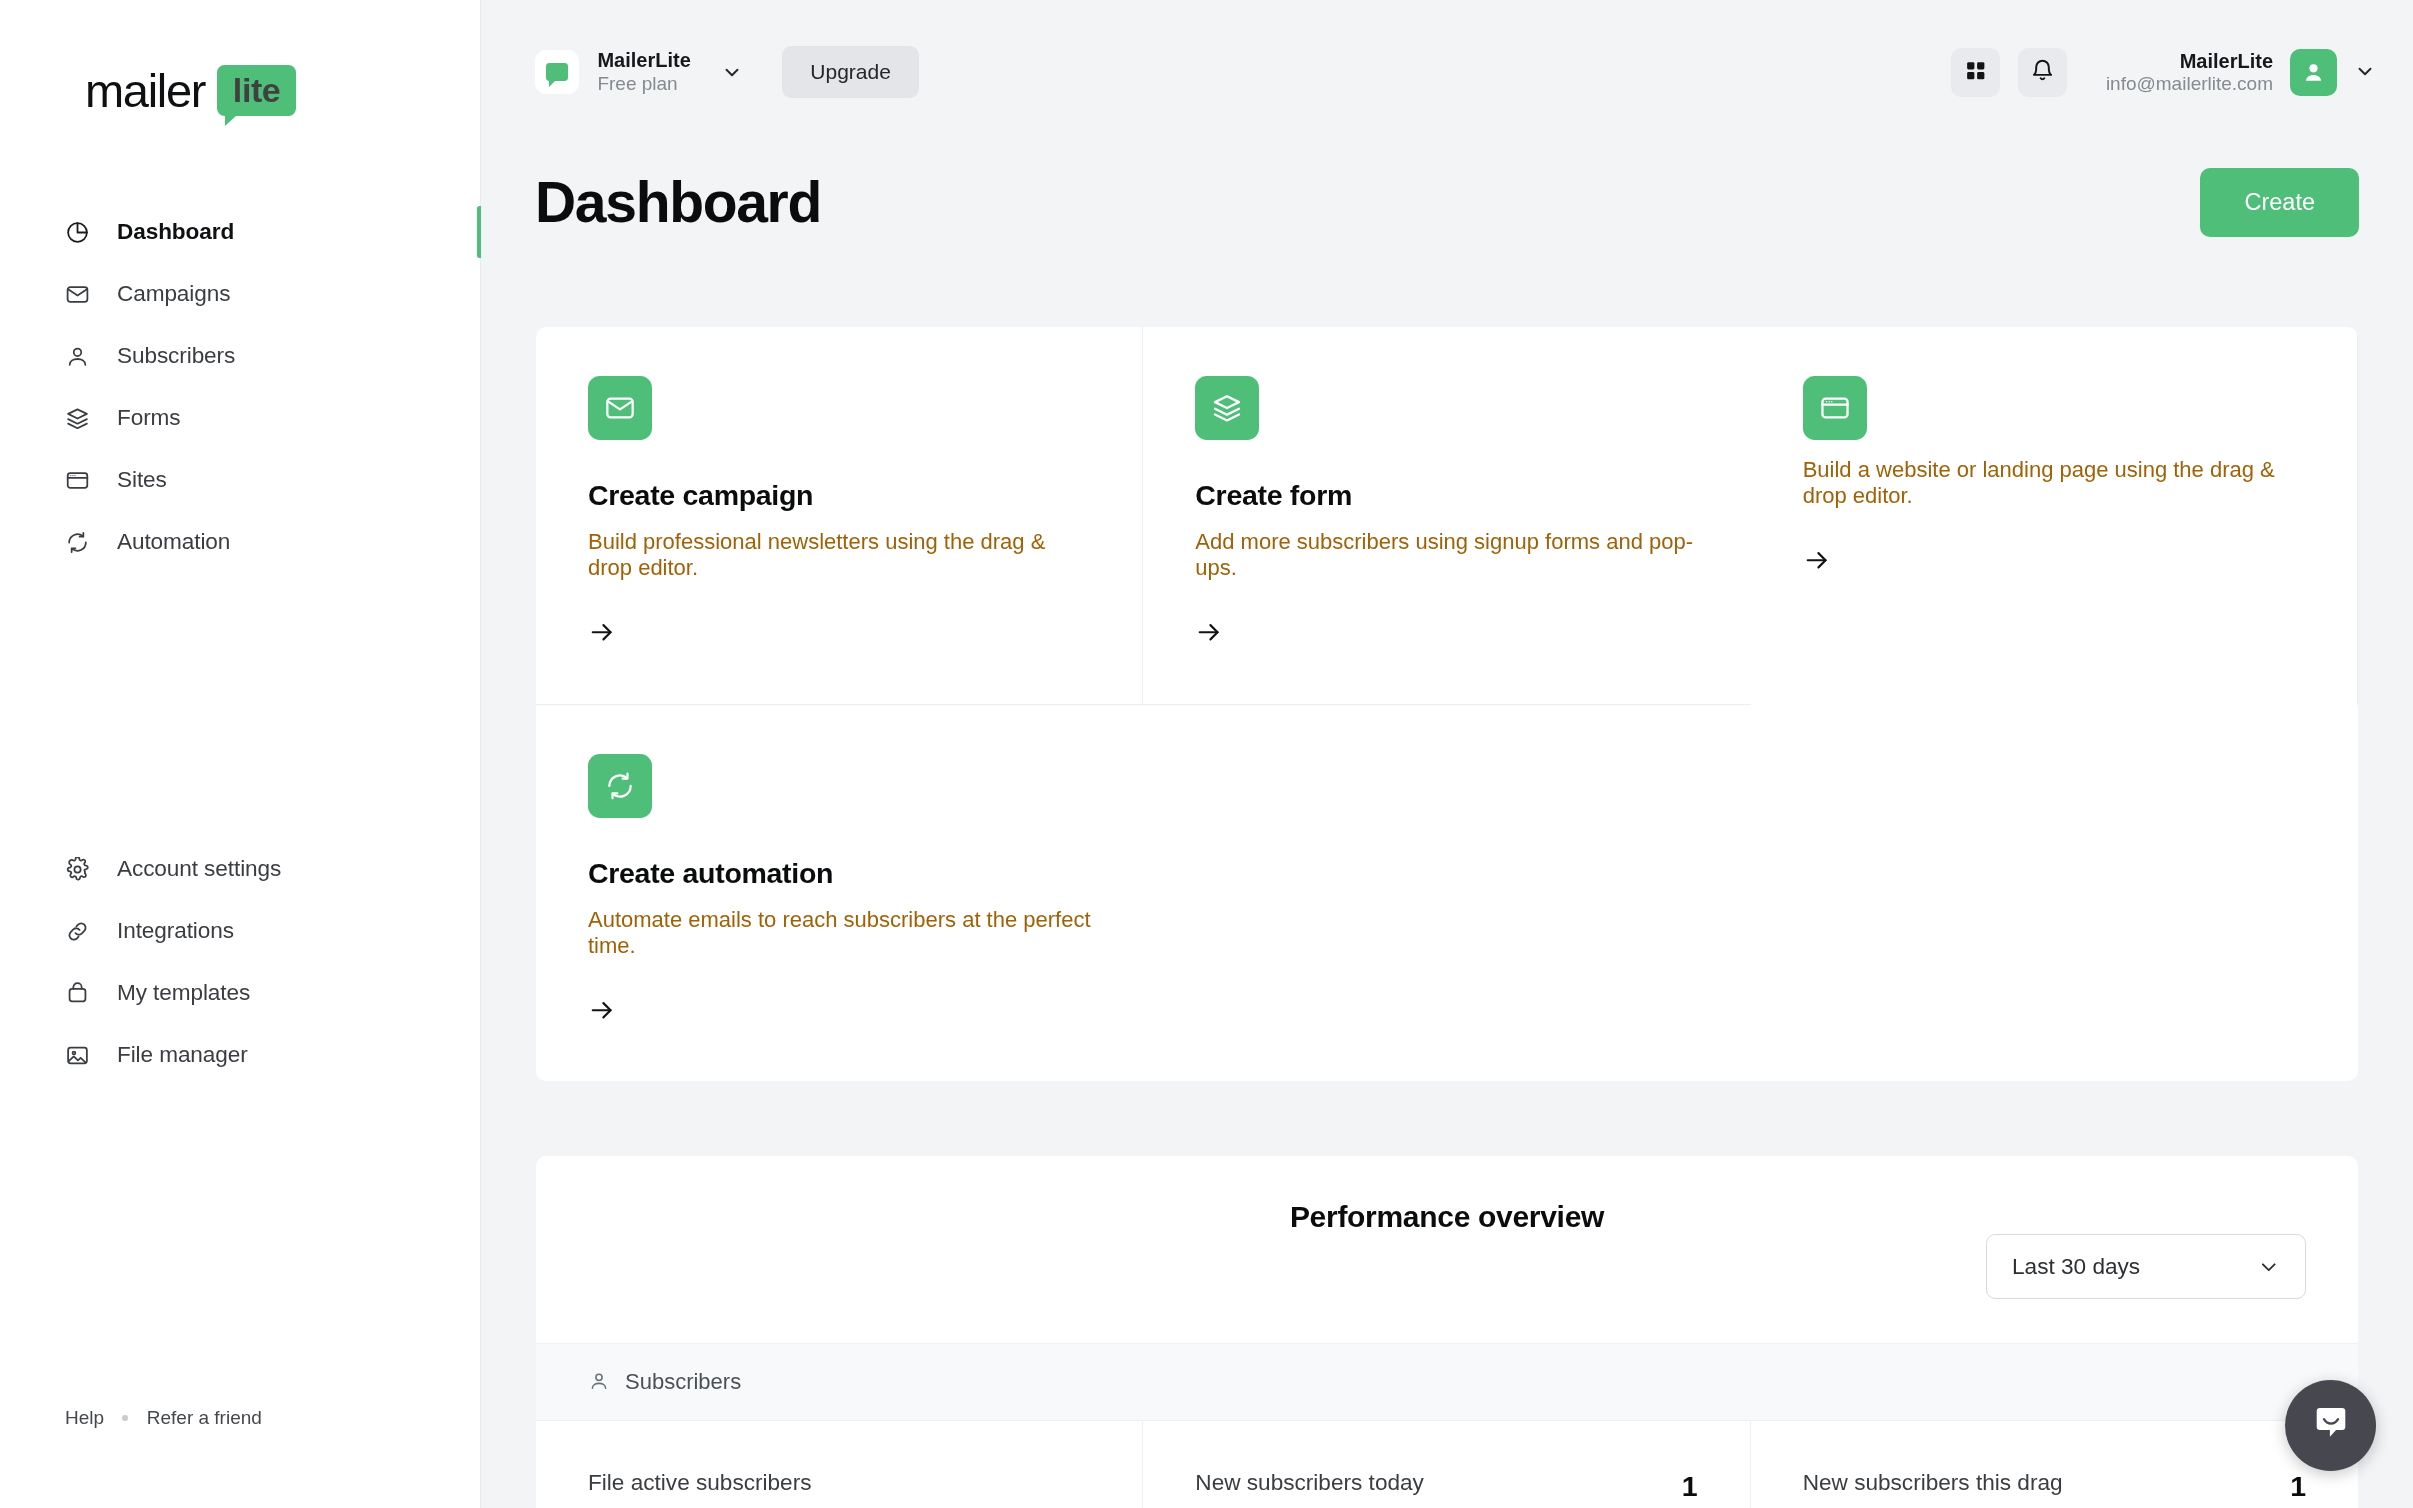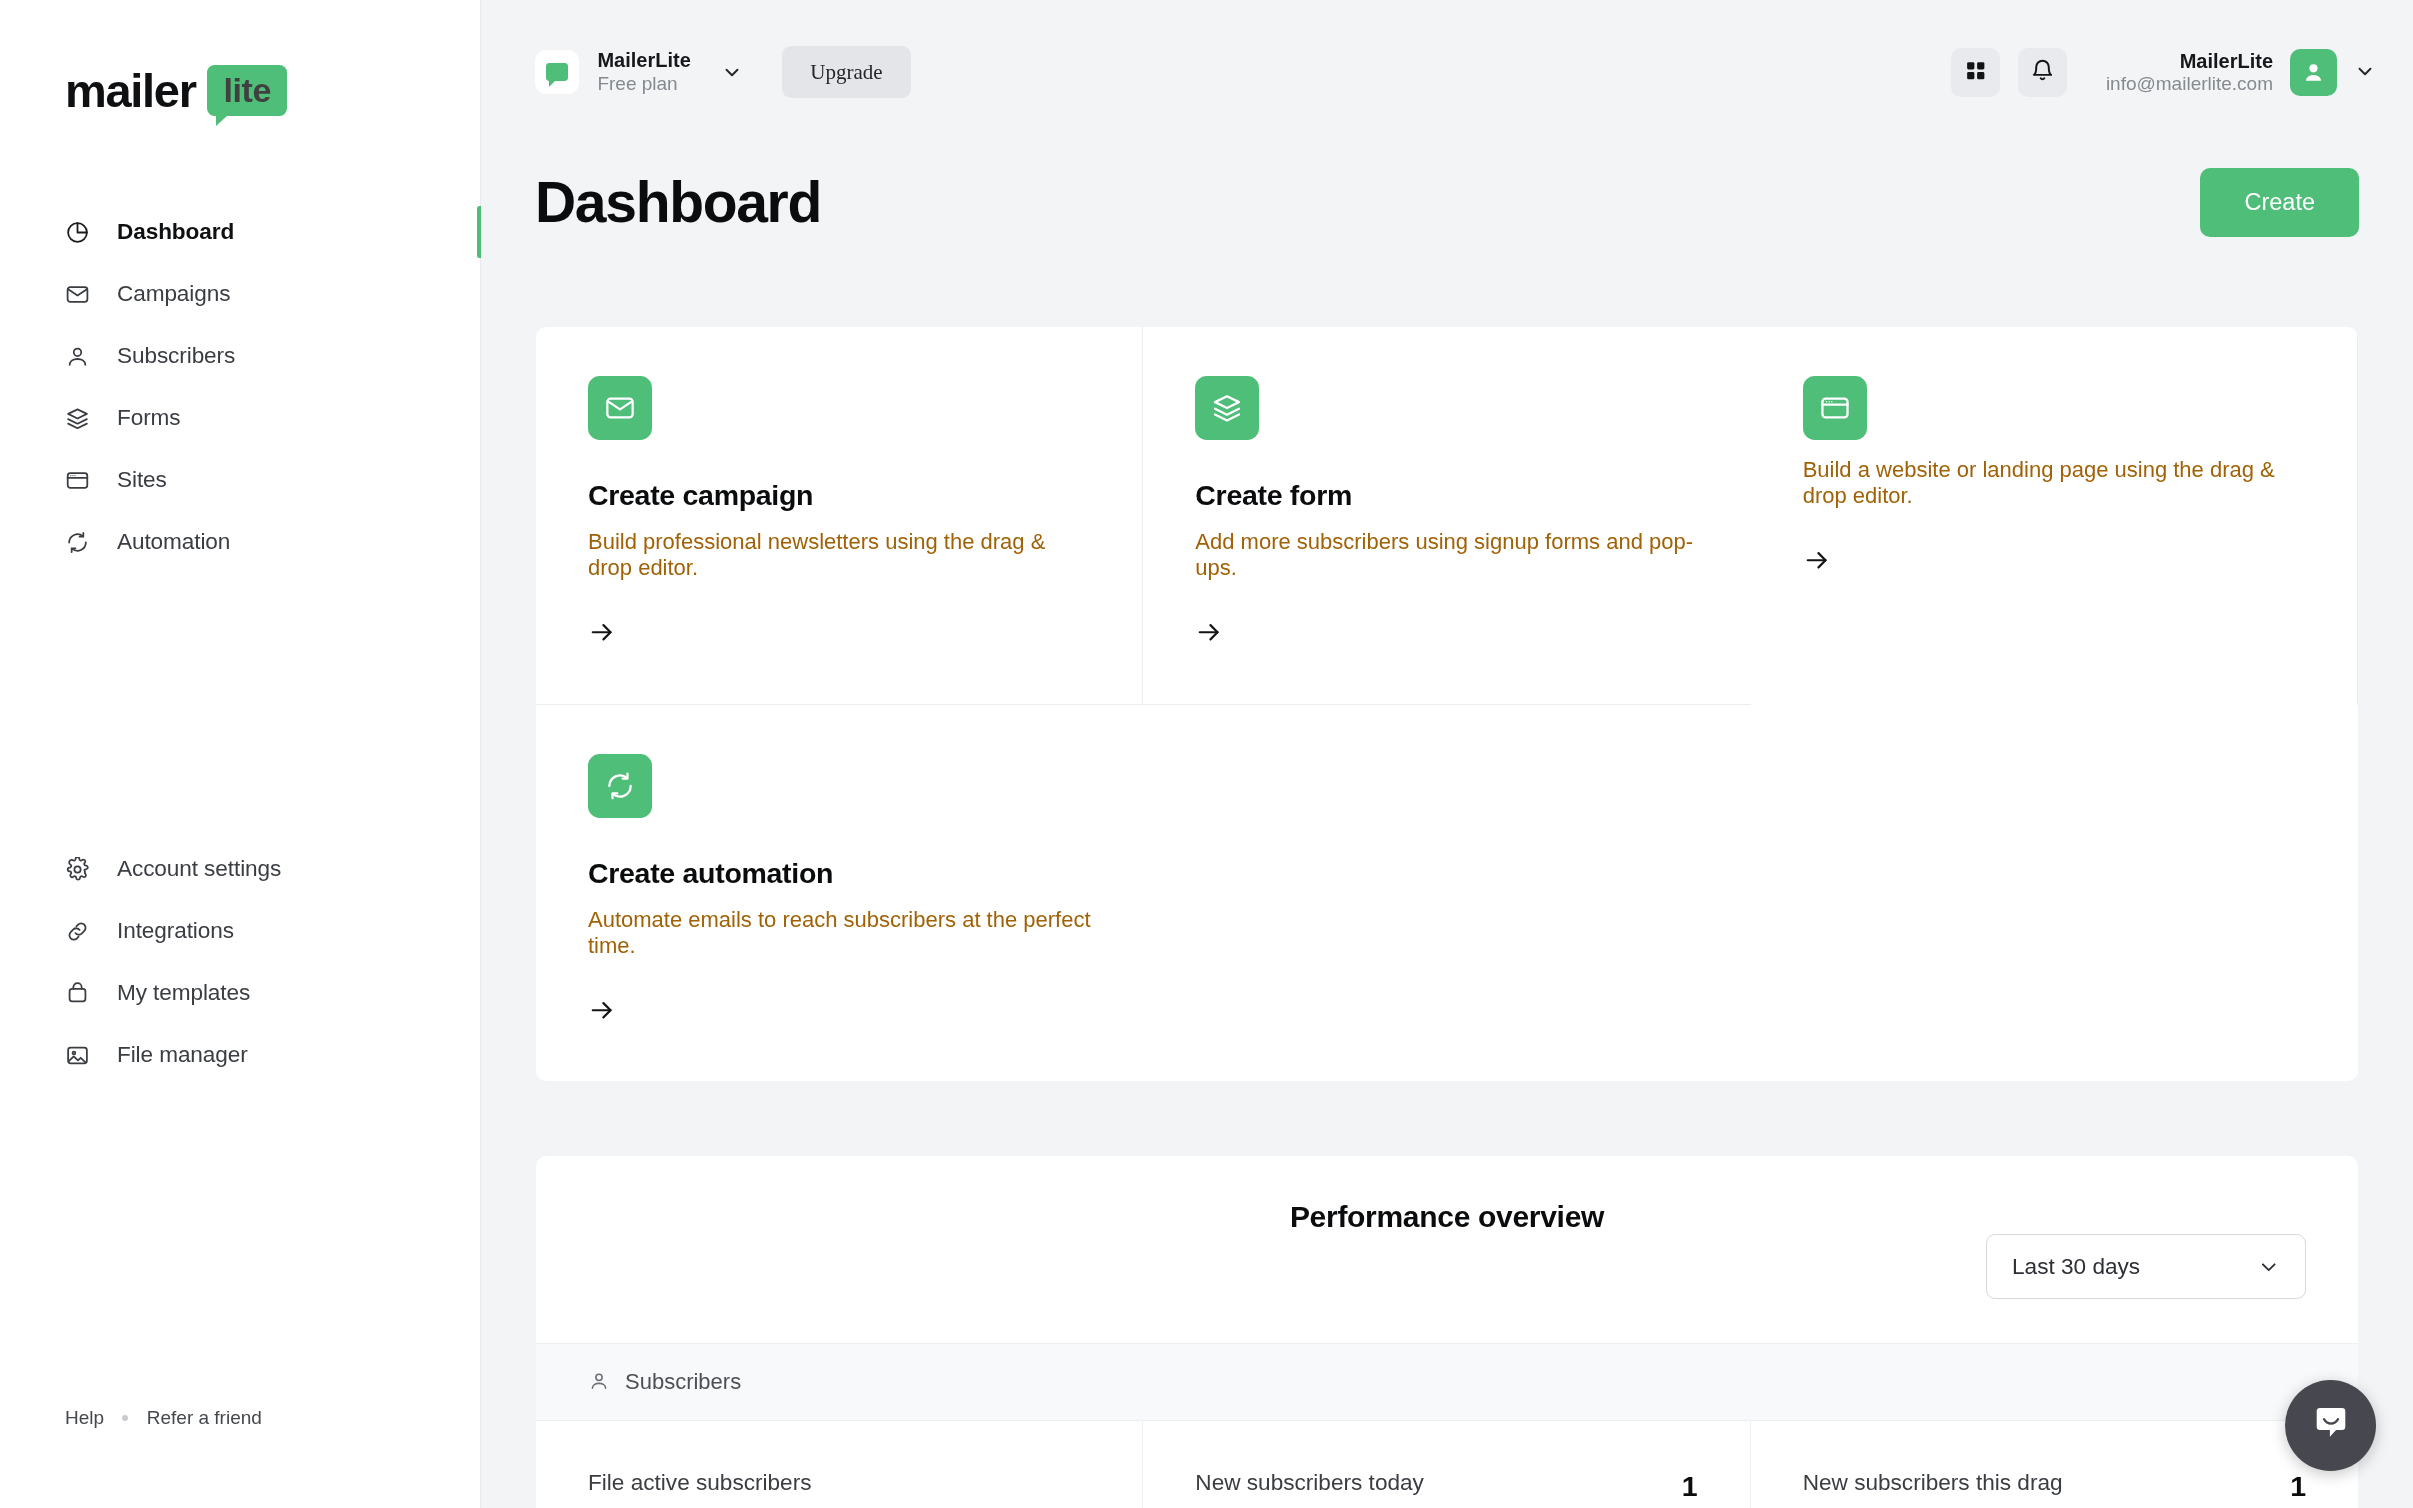--- a/index.html
+++ b/index.html
@@ -21,24 +21,25 @@
     border-right: 0.8px solid #E8EAED;
     flex: 0 0 481px;
   }
   .logo-wrap {
     position: absolute;
     left: 65px; top: 65px;
     display: flex; align-items: center;
   }
   .logo-mailer {
     font-size: 47px;
-    font-weight: 700;
+    font-weight: 400;
     letter-spacing: -1.3px;
     color: #0F1012;
     line-height: 1;
+    margin-left: 20px;
   }
   .logo-lite {
     position: relative;
     margin-left: 11.7px;
     background: #4FBE79;
     color: #404040;
     font-size: 34px;
     font-weight: 700;
     letter-spacing: -0.4px;
     border-radius: 7.5px;
@@ -137,21 +138,21 @@
 
   .upgrade-btn {
     margin-left: 39px;
     background: #E3E5E8;
     border: none;
     border-radius: 9.2px;
     height: 52px;
     padding: 0 28.5px;
     font-size: 21px;
     color: #24262A;
-    font-family: Liberation Serif, serif;
+    font-family: Liberation Sans, sans-serif;
     cursor: pointer;
   }
 
   .topbar-right {
     margin-left: auto;
     display: flex; align-items: center; gap: 18.4px;
   }
   .icon-btn {
     width: 49px; height: 49px;
     background: #E8EAED;

